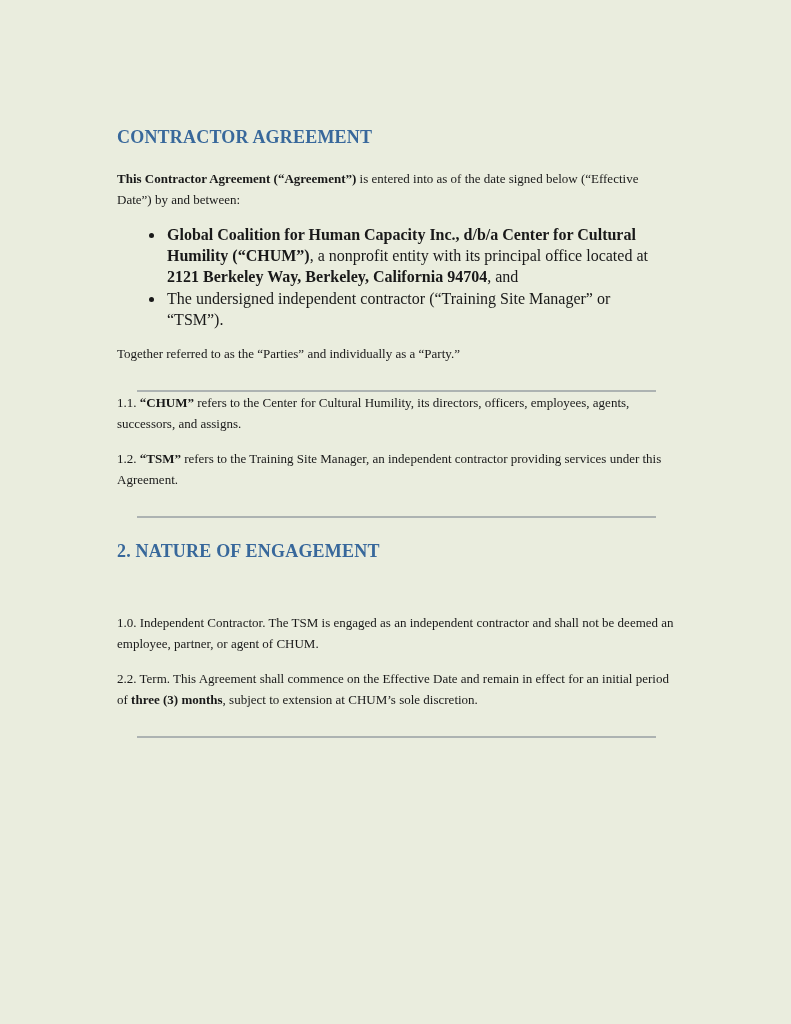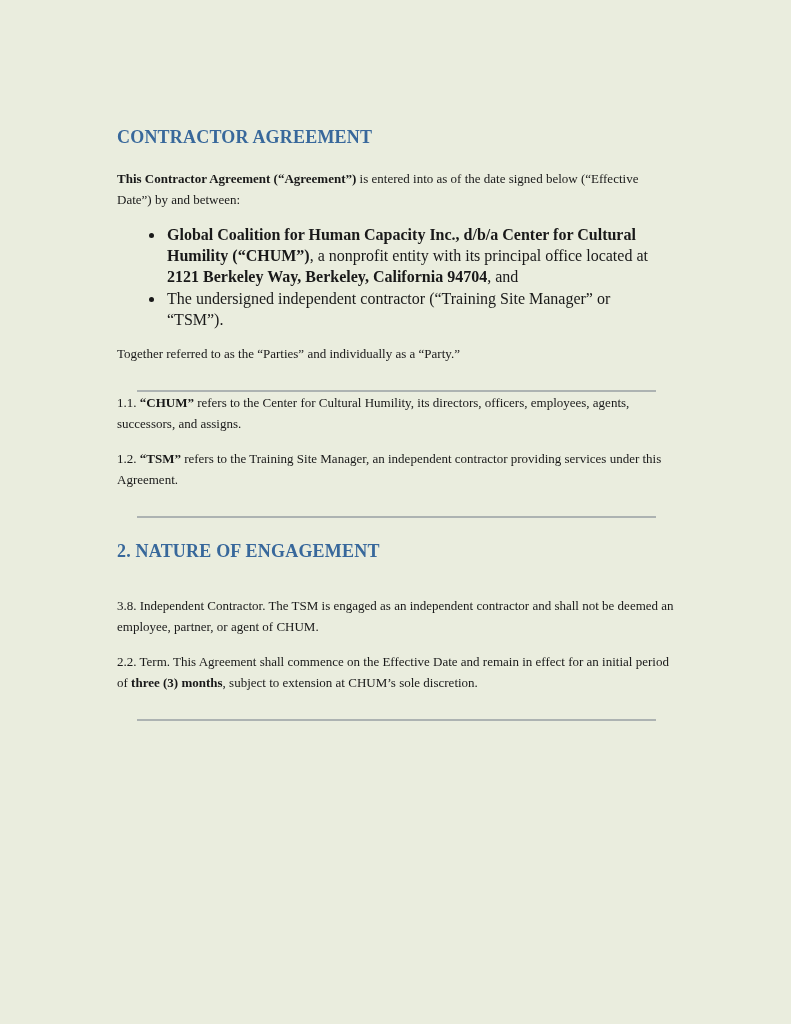--- a/index.html
+++ b/index.html
@@ -31,21 +31,21 @@
   }
   .section-heading {
     font-size: 18px;
     line-height: 22px;
     font-weight: bold;
     color: #38689b;
     margin: 22px 0 20px 0;
     letter-spacing: 0.2px;
   }
   .section-heading.extra-gap {
-    margin-bottom: 33px;
+    margin-bottom: 50px;
   }
   p.para {
     font-size: 13px;
     line-height: 21px;
     margin: 0 0 14px 0;
   }
   ul.parties {
     margin: 0 8px 13px 0;
     padding: 0 0 0 48px;
     list-style: disc;
@@ -85,20 +85,20 @@
 
   <p class="para"><span>1.1. </span><span class="b">“CHUM”</span><span> refers to the Center for Cultural Humility, its directors, officers, employees, agents, successors, and assigns.</span></p>
 
   <p class="para"><span>1.2. </span><span class="b">“TSM”</span><span> refers to the Training Site Manager, an independent contractor providing services under this Agreement.</span></p>
 
 
   <hr class="rule">
 
   <h2 class="section-heading extra-gap">2. NATURE OF ENGAGEMENT</h2>
 
-  <p class="para">3.8. Independent Contractor. The TSM is engaged as an independent contractor and shall not be deemed an employee, partner, or agent of CHUM.</p>
+  <p class="para">1.0. Independent Contractor. The TSM is engaged as an independent contractor and shall not be deemed an employee, partner, or agent of CHUM.</p>
 
   <p class="para"><span>2.2. Term. This Agreement shall commence on the Effective Date and remain in effect for an initial period of </span><span class="b">three (3) months</span><span>, subject to extension at CHUM’s sole discretion.</span></p>
 
 
   <hr class="rule">
 
 </div>
 
 </body></html>

